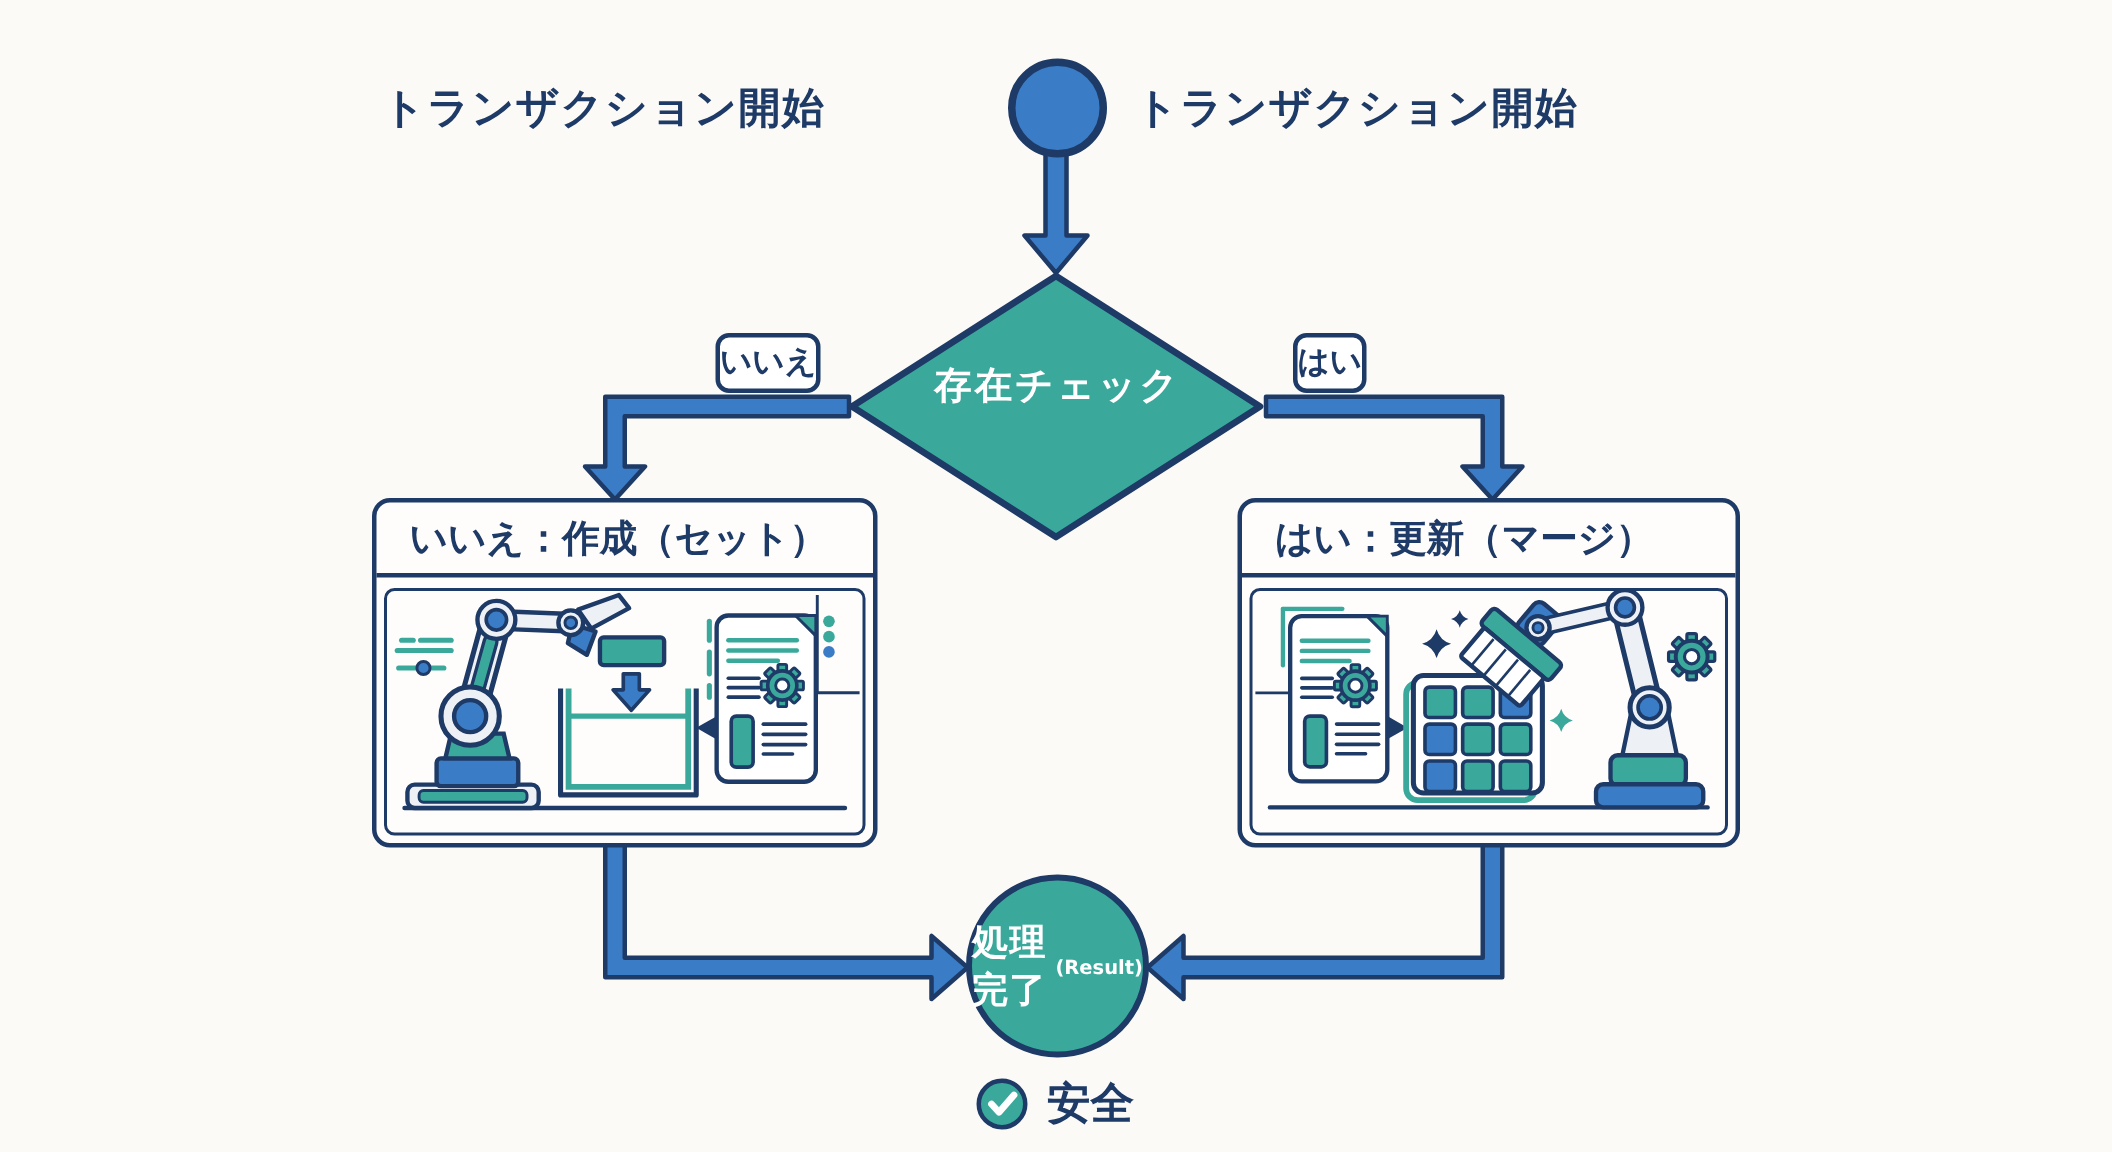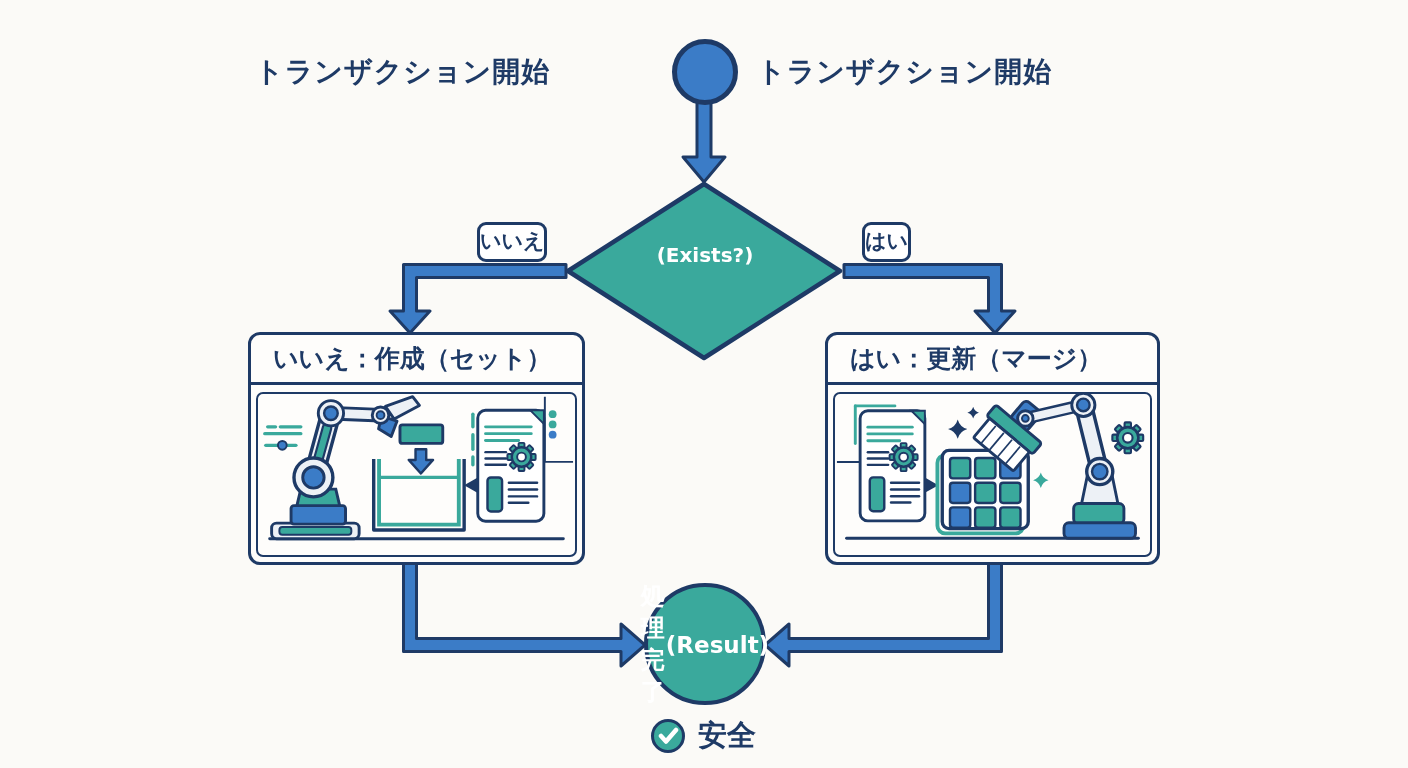--- a/index.html
+++ b/index.html
@@ -29,21 +29,21 @@
   .box-right{left:825px;width:335px;}
   .box-header{height:50px;display:flex;align-items:center;padding-left:22px;font-size:25px;
     font-weight:700;color:var(--navy);border-bottom:3px solid var(--navy);white-space:nowrap;}
   .box-body{position:absolute;left:5px;right:5px;top:57px;bottom:5px;border:2.5px solid var(--navy);
     border-radius:7px;background:#fefdfb;overflow:hidden;}
   .illus{width:100%;height:100%;display:block;}
   .result-node{position:absolute;left:644px;top:583px;width:122px;height:122px;border-radius:50%;
     background:var(--teal);border:4.5px solid var(--navy);display:flex;
     align-items:center;justify-content:center;color:#fff;z-index:3;}
   .result-node .t{font-size:24px;font-weight:700;letter-spacing:1px;}
-  .result-node .s{font-size:23px;font-weight:700;margin-top:2px;}
+  .result-node .s{font-size:13px;font-weight:700;margin-top:2px;}
   .badge{position:absolute;left:651px;top:716px;display:flex;align-items:center;gap:13px;z-index:3;}
   .check-circle{width:34px;height:34px;border-radius:50%;background:var(--teal);
     border:3px solid var(--navy);display:flex;align-items:center;justify-content:center;}
   .badge-label{font-size:29px;font-weight:700;color:var(--navy);}
 </style>
 </head>
 <body>
 
 <div class="canvas">
 
@@ -57,21 +57,21 @@
     </g>
     <polygon points="704,184 840,271 704,358 568,271" fill="var(--teal)" stroke="var(--navy)" stroke-width="4.5" stroke-linejoin="round"></polygon>
   </svg>
 
   <div class="toplabel left">トランザクション開始</div>
   <div class="toplabel right">トランザクション開始</div>
 
   <div class="start-node"></div>
 
   <div class="decision-text">
-    <div class="s">(Exists?)</div>
+    <div class="t">存在チェック</div>
   </div>
 
   <div class="chip chip-no">いいえ</div>
   <div class="chip chip-yes">はい</div>
 
   <div class="box box-right">
     <div class="box-header">はい：更新（マージ）</div>
     <div class="box-body">
       <svg class="illus" viewBox="0 0 326 164" preserveAspectRatio="xMidYMid meet">
         <path d="M 2 69 H 26" fill="none" stroke="var(--navy)" stroke-width="2"></path>

